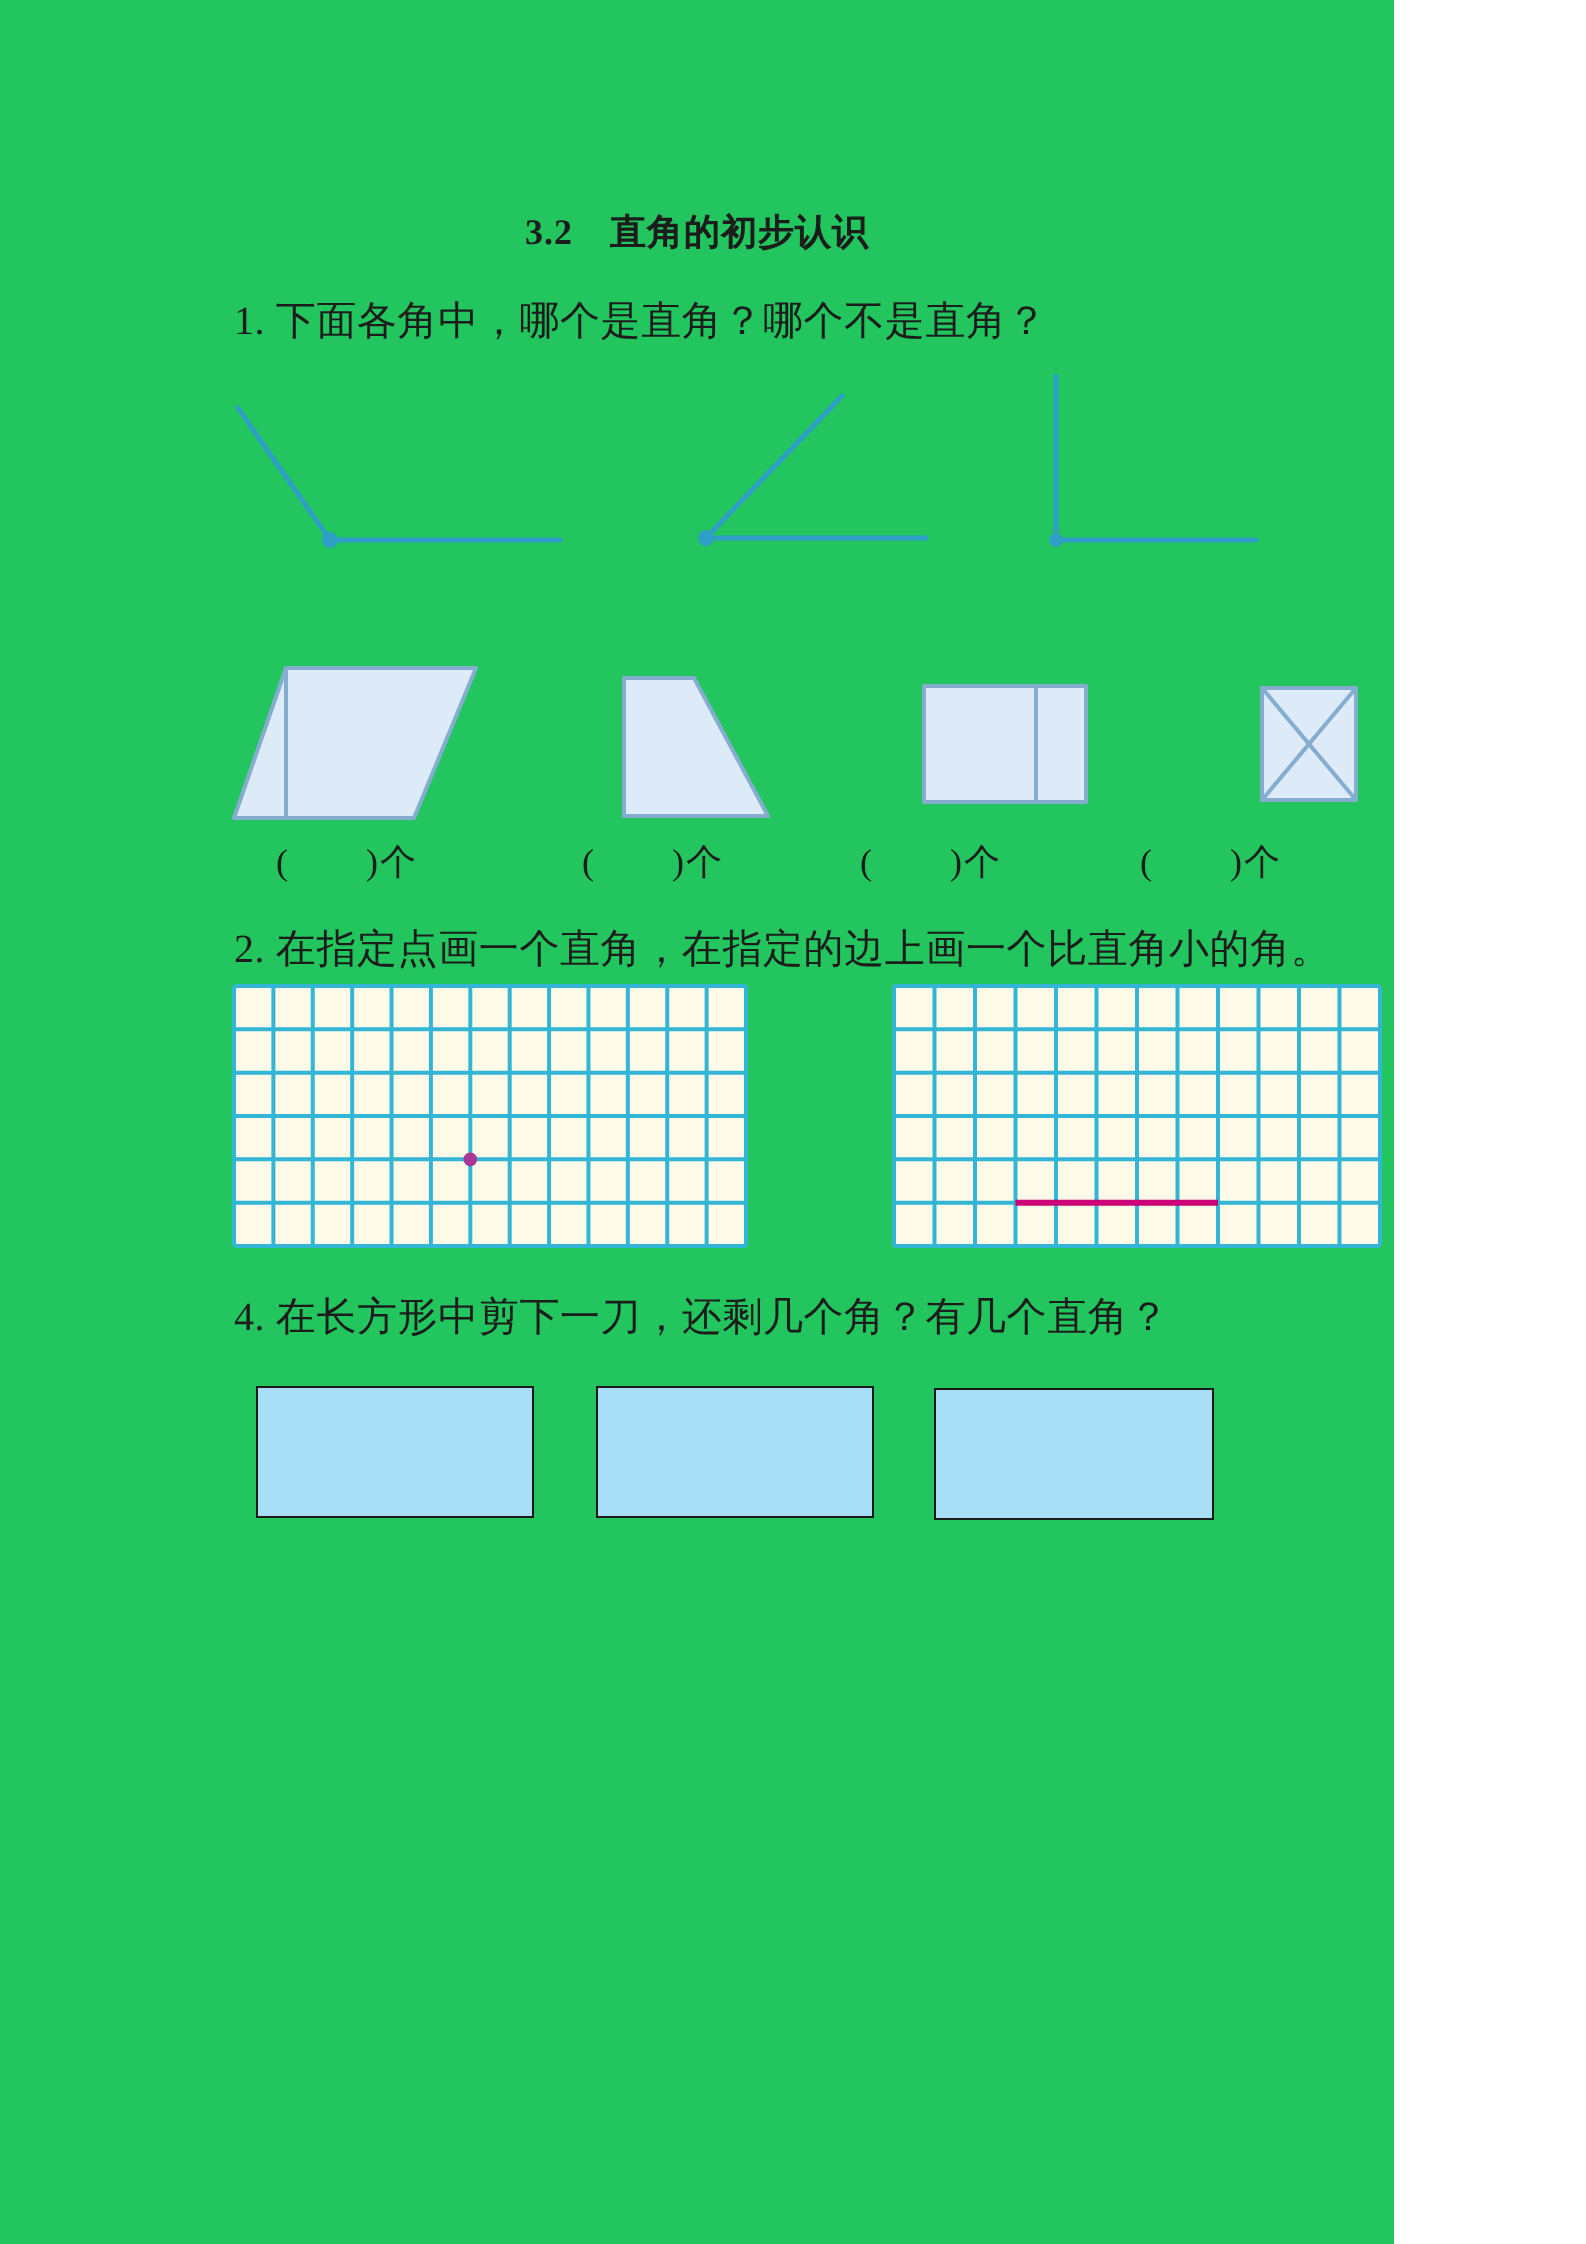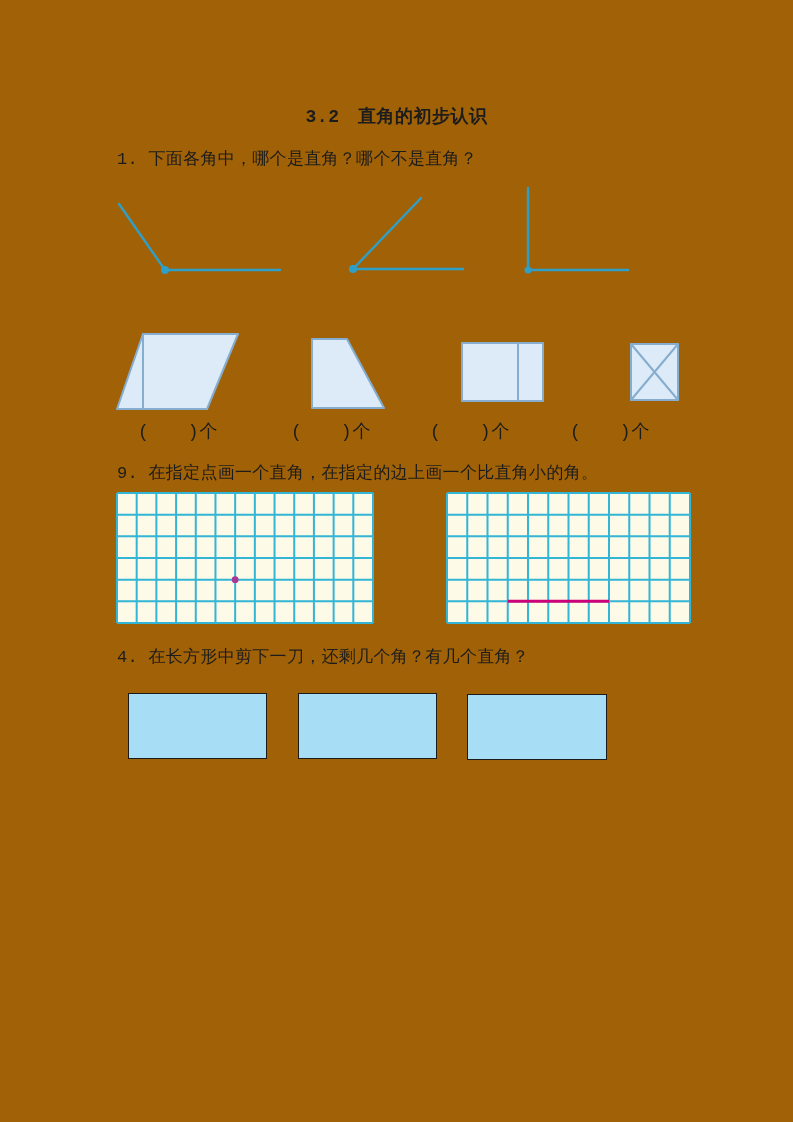--- a/index.html
+++ b/index.html
@@ -1,31 +1,31 @@
 <!DOCTYPE html>
 <html style="--text: #1c1c1c; --angle-stroke: #2f9fc7; --shape-fill: #dcebf7; --shape-stroke: #85add0; --grid-line: #33b5d6; --grid-fill: #fdfae8; --marker-dot: #a83795; --marker-line: #cc0077; --rect-fill: #a8def5; --rect-stroke: #1b1b1b;"><head>
 <meta charset="utf-8">
 <style>
   html,body{margin:0;padding:0;background:#ffffff;}
   .page{
     position:relative;
-    width:793px;height:1122px;
-    background:#a16207;
-    font-family:Liberation Mono, monospace;
+    width:697px;height:1122px;
+    background:#22c55e;
+    font-family:Liberation Serif, serif;
     color:var(--text,#1c1c1c);
     overflow:hidden;
   }
   .title{
     position:absolute;top:104px;left:0;width:100%;
     text-align:center;font-size:18px;font-weight:bold;
     white-space:pre;letter-spacing:0.5px;
   }
   .question{
     position:absolute;left:117px;
-    font-size:17px;white-space:pre;letter-spacing:0.3px;
+    font-size:20px;white-space:pre;letter-spacing:0.3px;
   }
   .q1-text{top:147px;}
   .q2-text{top:296px;}
   .q3-text{top:461px;}
   .q4-text{top:645px;}
   svg{position:absolute;overflow:visible;display:block;}
   .angles-svg{left:90px;top:183px;}
   .shapes-svg{left:110px;top:330px;}
   .grid-svg-left{left:117px;top:493px;}
   .grid-svg-right{left:447px;top:493px;}
@@ -85,21 +85,21 @@
       <line class="shape-inner" x1="631" y1="344" x2="678" y2="400"></line>
       <line class="shape-inner" x1="678" y1="344" x2="631" y2="400"></line>
     </g>
   </svg>
 
   <span class="answer-label" style="left:138px;">(　　)个</span>
   <span class="answer-label" style="left:291px;">(　　)个</span>
   <span class="answer-label" style="left:430px;">(　　)个</span>
   <span class="answer-label" style="left:570px;">(　　)个</span>
 
-  <div class="question q3-text">9. 在指定点画一个直角，在指定的边上画一个比直角小的角。</div>
+  <div class="question q3-text">2. 在指定点画一个直角，在指定的边上画一个比直角小的角。</div>
 
   <svg class="grid-svg-left" width="256" height="130">
       <rect x="0" y="0" width="256" height="130" fill="var(--grid-fill)"></rect>
       <path d="M0.00 0 V130 M19.69 0 V130 M39.38 0 V130 M59.08 0 V130 M78.77 0 V130 M98.46 0 V130 M118.15 0 V130 M137.85 0 V130 M157.54 0 V130 M177.23 0 V130 M196.92 0 V130 M216.62 0 V130 M236.31 0 V130 M256.00 0 V130 M0 0.00 H256 M0 21.67 H256 M0 43.33 H256 M0 65.00 H256 M0 86.67 H256 M0 108.33 H256 M0 130.00 H256 " stroke="var(--grid-line)" stroke-width="2" fill="none"></path>
       <circle cx="118.15" cy="86.67" r="3.4" fill="var(--marker-dot)"></circle>
     </svg>
   <svg class="grid-svg-right" width="243" height="130">
       <rect x="0" y="0" width="243" height="130" fill="var(--grid-fill)"></rect>
       <path d="M0.00 0 V130 M20.25 0 V130 M40.50 0 V130 M60.75 0 V130 M81.00 0 V130 M101.25 0 V130 M121.50 0 V130 M141.75 0 V130 M162.00 0 V130 M182.25 0 V130 M202.50 0 V130 M222.75 0 V130 M243.00 0 V130 M0 0.00 H243 M0 21.67 H243 M0 43.33 H243 M0 65.00 H243 M0 86.67 H243 M0 108.33 H243 M0 130.00 H243 " stroke="var(--grid-line)" stroke-width="2" fill="none"></path>
       <line x1="60.75" x2="162.00" y1="108.33" y2="108.33" stroke="var(--marker-line)" stroke-width="3"></line>

